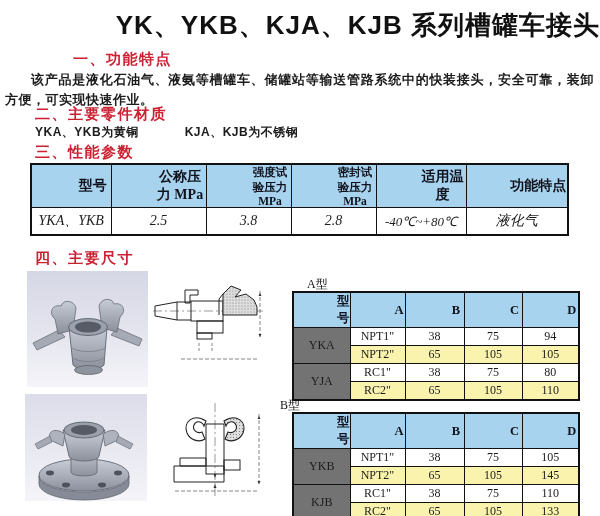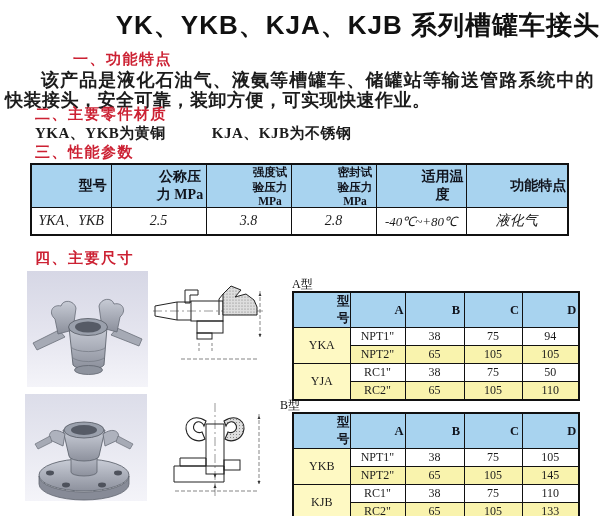--- a/index.html
+++ b/index.html
@@ -5,43 +5,43 @@
   html,body { margin:0; padding:0; background:#fff; }
   #page { position:relative; width:600px; height:516px; background:#ffffff;
           font-family:"Liberation Sans", sans-serif; color:#1c1c1c; overflow:hidden; }
   .abs { position:absolute; }
 
   #title { top:8px; left:0; width:600px; text-align:right;
            font-size:26px; font-weight:bold; letter-spacing:1px; color:#111; }
 
   .sec-heading { font-size:15px; font-weight:bold; color:var(--heading-red,#cc2133); letter-spacing:1.5px; }
   #s1h { left:35px; top:50px;margin-left:38px; }
-  #para { left:5px; top:70px; width:589px; font-size:18px; font-weight:600;
+  #para { left:5px; top:70px; width:589px; font-size:13px; font-weight:600;
           line-height:20px; text-indent:2em; text-align:justify; letter-spacing:0.5px; }
   #s2h { left:35px; top:105px; }
-  #materials { left:35px; top:124px; font-size:15px; font-weight:600; letter-spacing:0.5px;font-family:Liberation Serif, serif; }
+  #materials { left:35px; top:124px; font-size:12px; font-weight:600; letter-spacing:0.5px; }
   #materials .m1 { margin-right:46px; }
   #s3h { left:35px; top:143px; }
   #s4h { left:35px; top:249px; }
 
   table { border-collapse:collapse; table-layout:fixed; font-family:"Liberation Serif", serif;
           border:2px solid #111; }
   td, th { border:1px solid #111; text-align:center; vertical-align:middle; padding:0; overflow:hidden; }
   th { background:var(--table-header-blue,#a8d3ef); font-weight:bold; color:#10131c;padding-left:43px; }
   tr.yellow td { background:var(--row-yellow,#f9f3ad); }
-  td.model { background:#fef9c3; }
+  td.model { background:#737373; }
 
   #perf-table { left:30px; top:163px; width:537px; font-size:14px; }
   #perf-table th { height:27px; font-size:14px; }
   #perf-table th.small { font-size:11.5px; }
   #perf-table td { height:26px;font-style:italic; }
   #perf-table td.temp { font-size:13px; }
 
   .dim-label { font-size:12px; font-family:"Liberation Serif", serif; color:#111; }
-  #label-a { left:292px; top:276px; }
+  #label-a { left:307px; top:276px; }
   #label-b { left:280px; top:397px; }
   .dim-table { width:286px; font-size:12px; }
   .dim-table th { height:16px; font-size:12.5px; }
   .dim-table td { height:17px; }
   #table-a { left:292px; top:291px; }
   #table-b { left:292px; top:412px; }
 
   #photo-a { left:27px; top:271px; }
   #drawing-a { left:151px; top:281px; }
   #photo-b { left:25px; top:394px; }
@@ -171,21 +171,21 @@
       <td>NPT2"</td>
       <td>65</td>
       <td>105</td>
       <td>105</td>
     </tr>
     <tr>
       <td class="model" rowspan="2">YJA</td>
       <td>RC1"</td>
       <td>38</td>
       <td>75</td>
-      <td>50</td>
+      <td>80</td>
     </tr>
     <tr class="yellow">
       <td>RC2"</td>
       <td>65</td>
       <td>105</td>
       <td>110</td>
     </tr>
   </tbody>
     </table>
 

